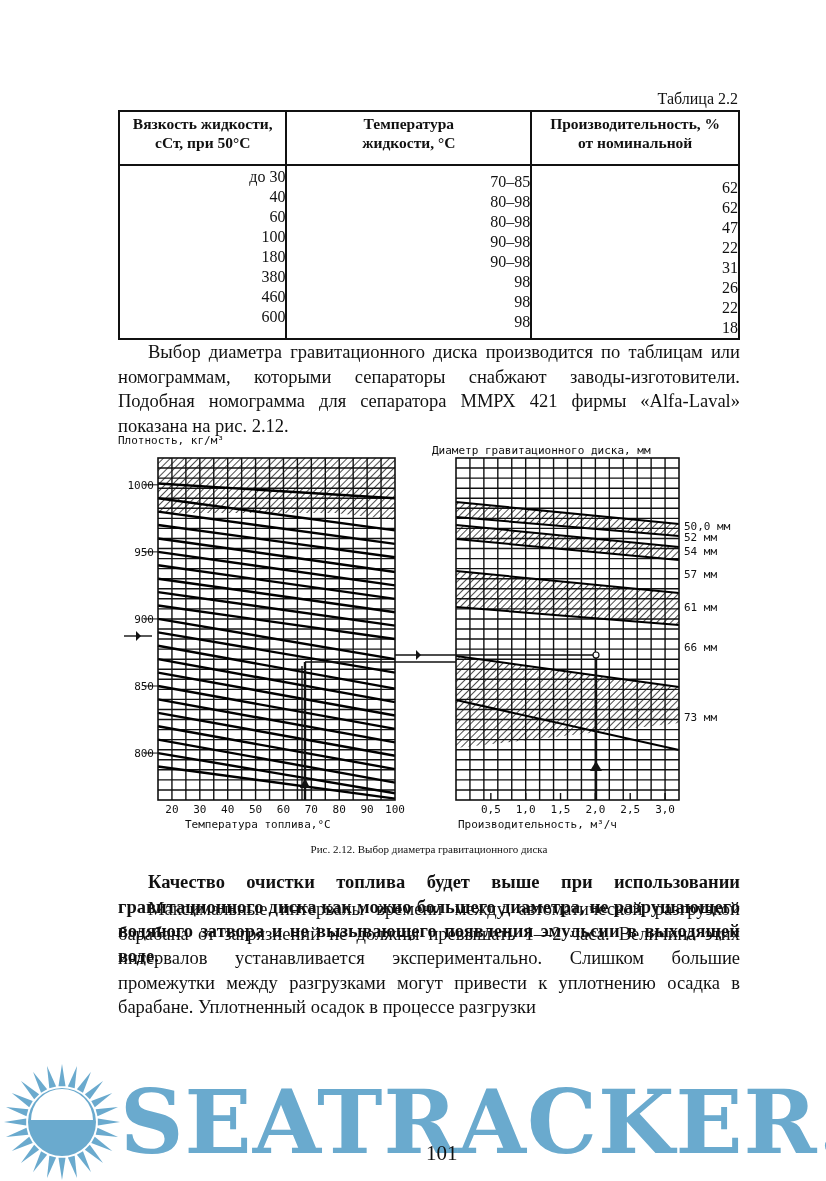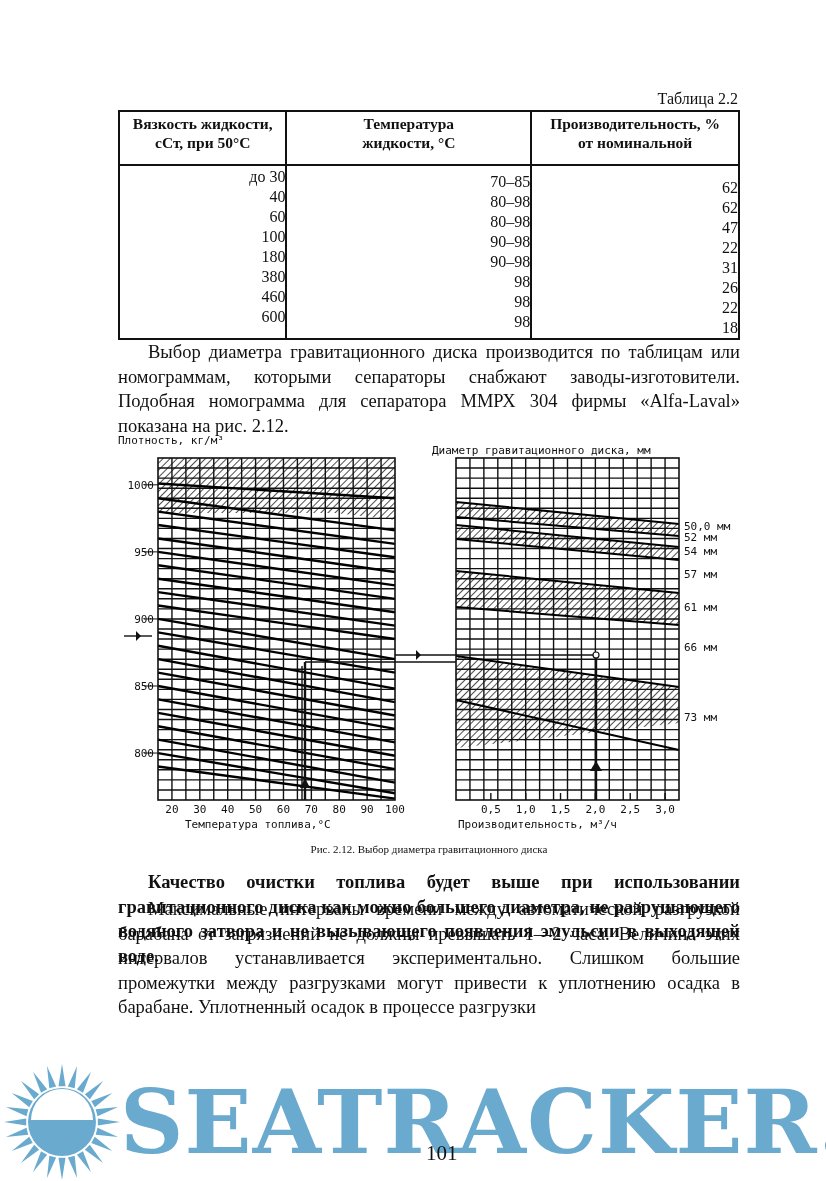--- a/index.html
+++ b/index.html
@@ -64,21 +64,21 @@
           <div>22</div>
           <div>31</div>
           <div>26</div>
           <div>22</div>
           <div>18</div>
         </td>
     </tr>
   </tbody>
 </table>
 
-<div class="abs para" style="top:340px;">Выбор диаметра гравитационного диска производится по таблицам или номограммам, которыми сепараторы снабжают заводы-изготовители. Подобная номограмма для сепаратора ММРХ 304 фирмы «Alfa-Laval» показана на рис. 2.12.</div>
+<div class="abs para" style="top:340px;">Выбор диаметра гравитационного диска производится по таблицам или номограммам, которыми сепараторы снабжают заводы-изготовители. Подобная номограмма для сепаратора ММРХ 421 фирмы «Alfa-Laval» показана на рис. 2.12.</div>
 
 <svg class="abs" style="left:0; top:430px;" width="826" height="410">
   <defs>
     <pattern id="hatch" patternUnits="userSpaceOnUse" width="5" height="5" patternTransform="rotate(45)">
       <rect width="5" height="5" fill="#fff"></rect>
       <line x1="0" y1="0" x2="0" y2="5" stroke="#222" stroke-width="1.6"></line>
     </pattern>
   </defs>
 
   <g>

